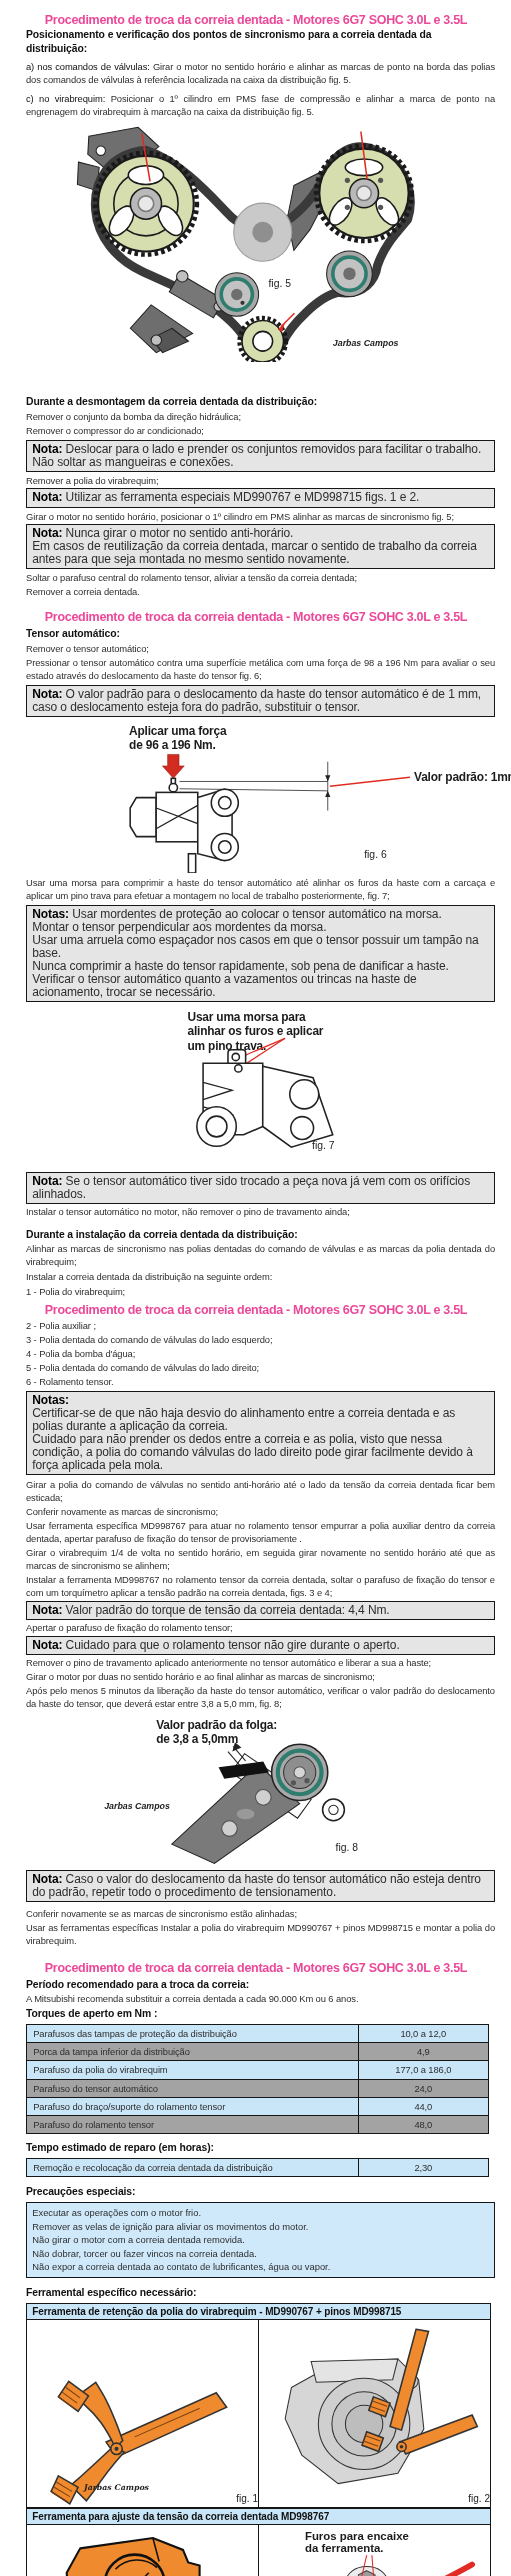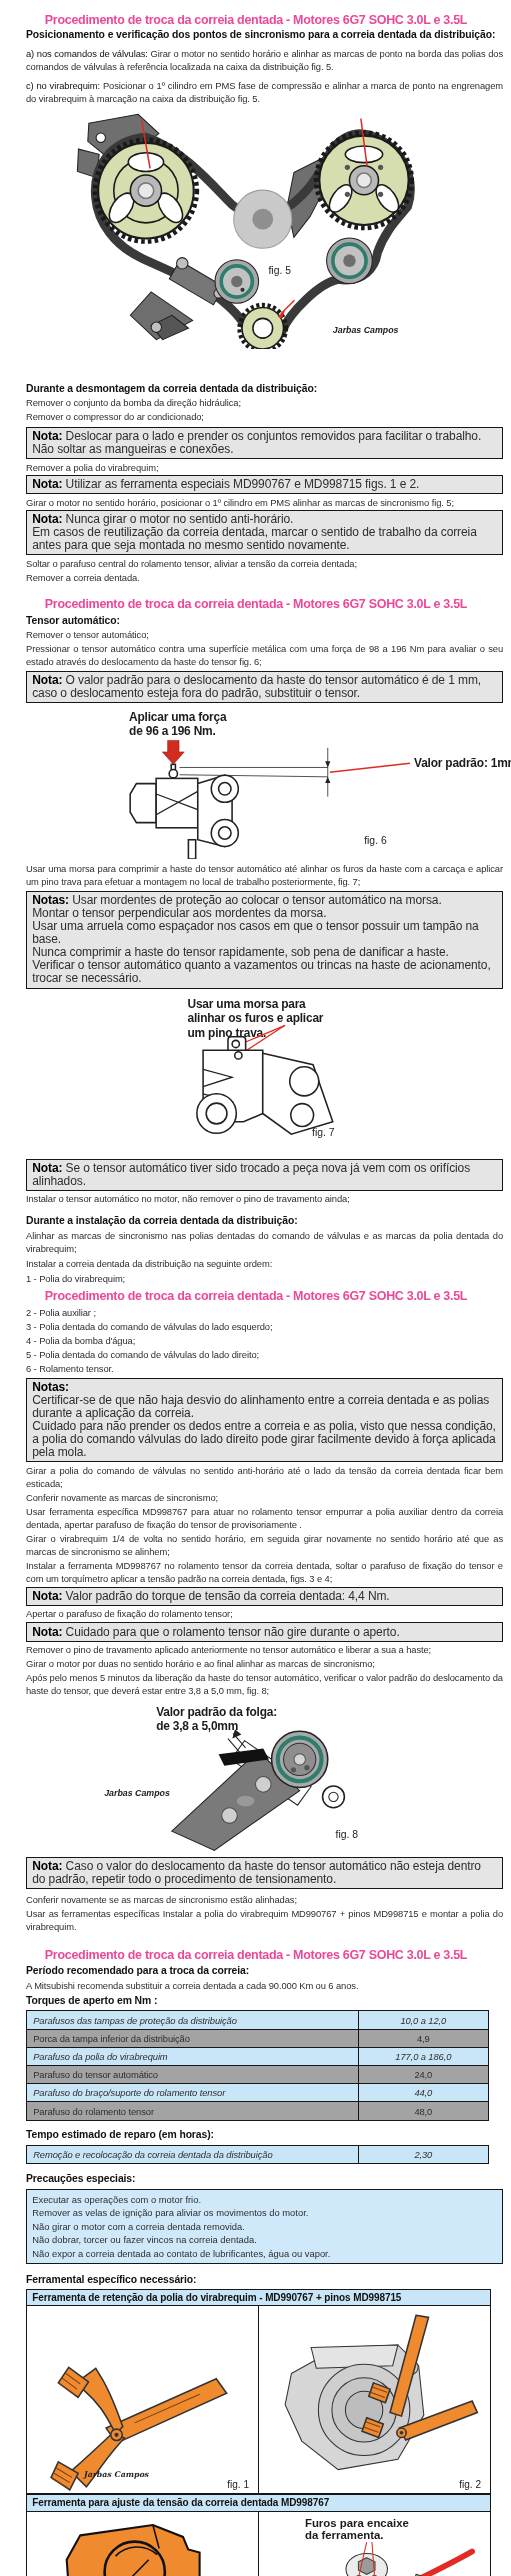--- a/index.html
+++ b/index.html
@@ -1,43 +1,43 @@
 <!DOCTYPE html>
 <html style="font-size:8.3px"><head>
 <meta charset="utf-8">
 <style>
   html,body{margin:0;padding:0;background:#e8e8e8;}
   .page{position:relative;width:512px;height:2576px;background:#ffffff;overflow:hidden;
         font-family:"Liberation Sans",sans-serif;color:#2e2e2e;}
-  .tx{margin-left:26px;margin-right:9px;}
+  .tx{margin-left:26px;margin-right:17px;}
   p{margin:0;}
   .body{font-size:9.4px;line-height:13px;letter-spacing:-0.1px;margin-top:1px;text-align:justify;}
   .lead{font-weight:normal;color:#111;}
   .hsub{font-size:10.4px;line-height:13.5px;font-weight:bold;color:#111;letter-spacing:-0.1px;}
   .title-big{font-size:12.5px;line-height:15.6px;font-weight:bold;color:#ec4899;text-align:center;
              letter-spacing:-0.3px;margin:0;}
   .note{background:#e5e5e5;border:1.6px solid #161616;padding:2.1px 5.2px;font-size:12px;line-height:13px;
         letter-spacing:-0.1px;}
   .note b{color:#000;}
   .gap2{margin-top:1px}.gap4{margin-top:2.1px}.gap6{margin-top:3.1px}.gap8{margin-top:4.2px}
   .gap10{margin-top:5.2px}.gap12{margin-top:6.2px}.gap14{margin-top:7.3px}.gap16{margin-top:8.3px}
   .gap18{margin-top:9.4px}.gap24{margin-top:12.5px}.gap28{margin-top:14.6px}.gap60{margin-top:31px}
   table.spec{border-collapse:collapse;width:463px;font-size:9.4px;letter-spacing:-0.1px;}
   table.spec td{border:1.6px solid #161616;padding:1.6px 6.2px;height:14px;}
   table.spec td.val{width:117px;text-align:center;}
-  tr.blue td{background:#c9e6f8;font-style:italic;}
+  tr.blue td{background:#c9e6f8;}
   tr.yellow td{background:#a3a3a3;}
   .precautions{background:#cfe9fb;border:1.6px solid #161616;padding:3.1px 5.2px;font-size:9.4px;line-height:13.5px;}
   .tool-table{border:1.6px solid #161616;width:463px;}
   .tool-header{background:#c9e6f8;border-bottom:1.6px solid #161616;font-weight:bold;font-size:10px;
                padding:2.1px 5.2px;color:#111;letter-spacing:-0.1px;}
   .panels{display:flex;background:#fff;}
   .panel{flex:1;position:relative;}
   .panel + .panel{border-left:1.6px solid #161616;}
-  .fig-label{position:absolute;right:9px;bottom:3.1px;font-size:10px;color:#222;}
+  .fig-label{position:absolute;right:0;bottom:3.1px;font-size:10px;color:#222;}
   .signature{font-family:"DejaVu Serif",serif;font-style:italic;font-weight:bold;font-size:7.8px;color:#222;}
   .sig-abs{position:absolute;left:57px;bottom:14.6px;}
   svg text{font-family:"Liberation Sans",sans-serif;}
   .fig-cap{font-size:20px;fill:#222;}
   .ann{font-size:23px;font-weight:bold;fill:#1c1c1c;letter-spacing:-0.4px;}
 </style>
 </head>
 <body>
 
 <div class="page">

